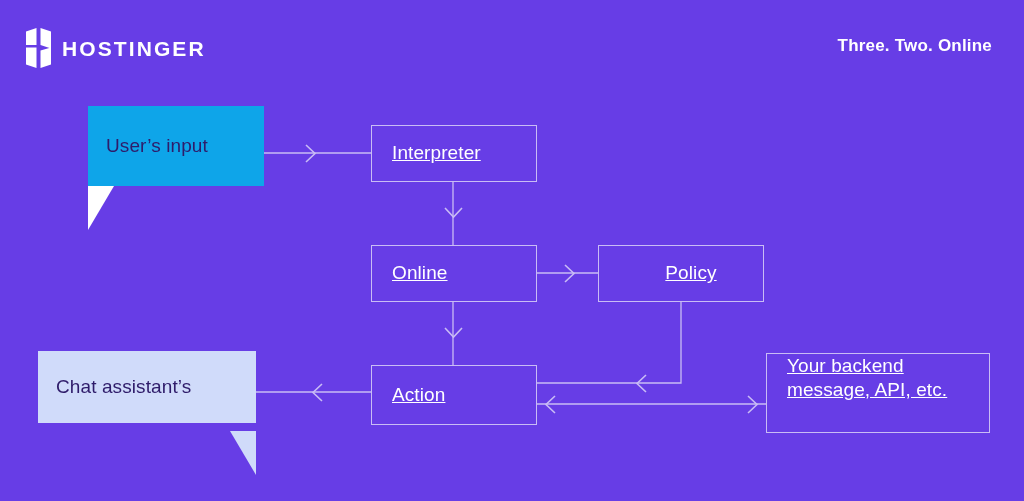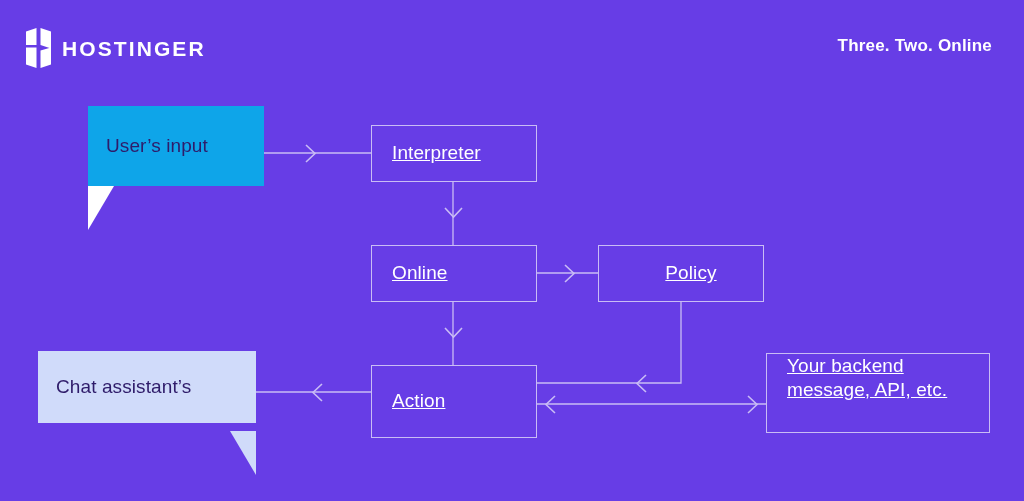--- a/index.html
+++ b/index.html
@@ -41,21 +41,21 @@
     display:flex; align-items:center;
     font-size:19px; line-height:1.28;
     letter-spacing:0.1px;
     padding-left:20px;
     background:transparent;
     text-decoration:underline;
   }
   #node-interpreter { left:371px; top:125px; width:166px; height:57px; }
   #node-tracker     { left:371px; top:245px; width:166px; height:57px; }
   #node-policy      { left:598px; top:245px; width:166px; height:57px;justify-content:center; }
-  #node-action      { left:371px; top:365px; width:166px; height:73px; }
+  #node-action      { left:371px; top:365px; width:166px; height:60px; }
   #node-backend     { left:766px; top:353px; width:224px; height:80px;
                       align-items:flex-start; padding-left:20px; padding-right:12px; }
 
   
   .bubble {
     position:absolute;
     color:#2F1C6A;
     font-size:19px; line-height:1.35;
     letter-spacing:0.1px;
   }

